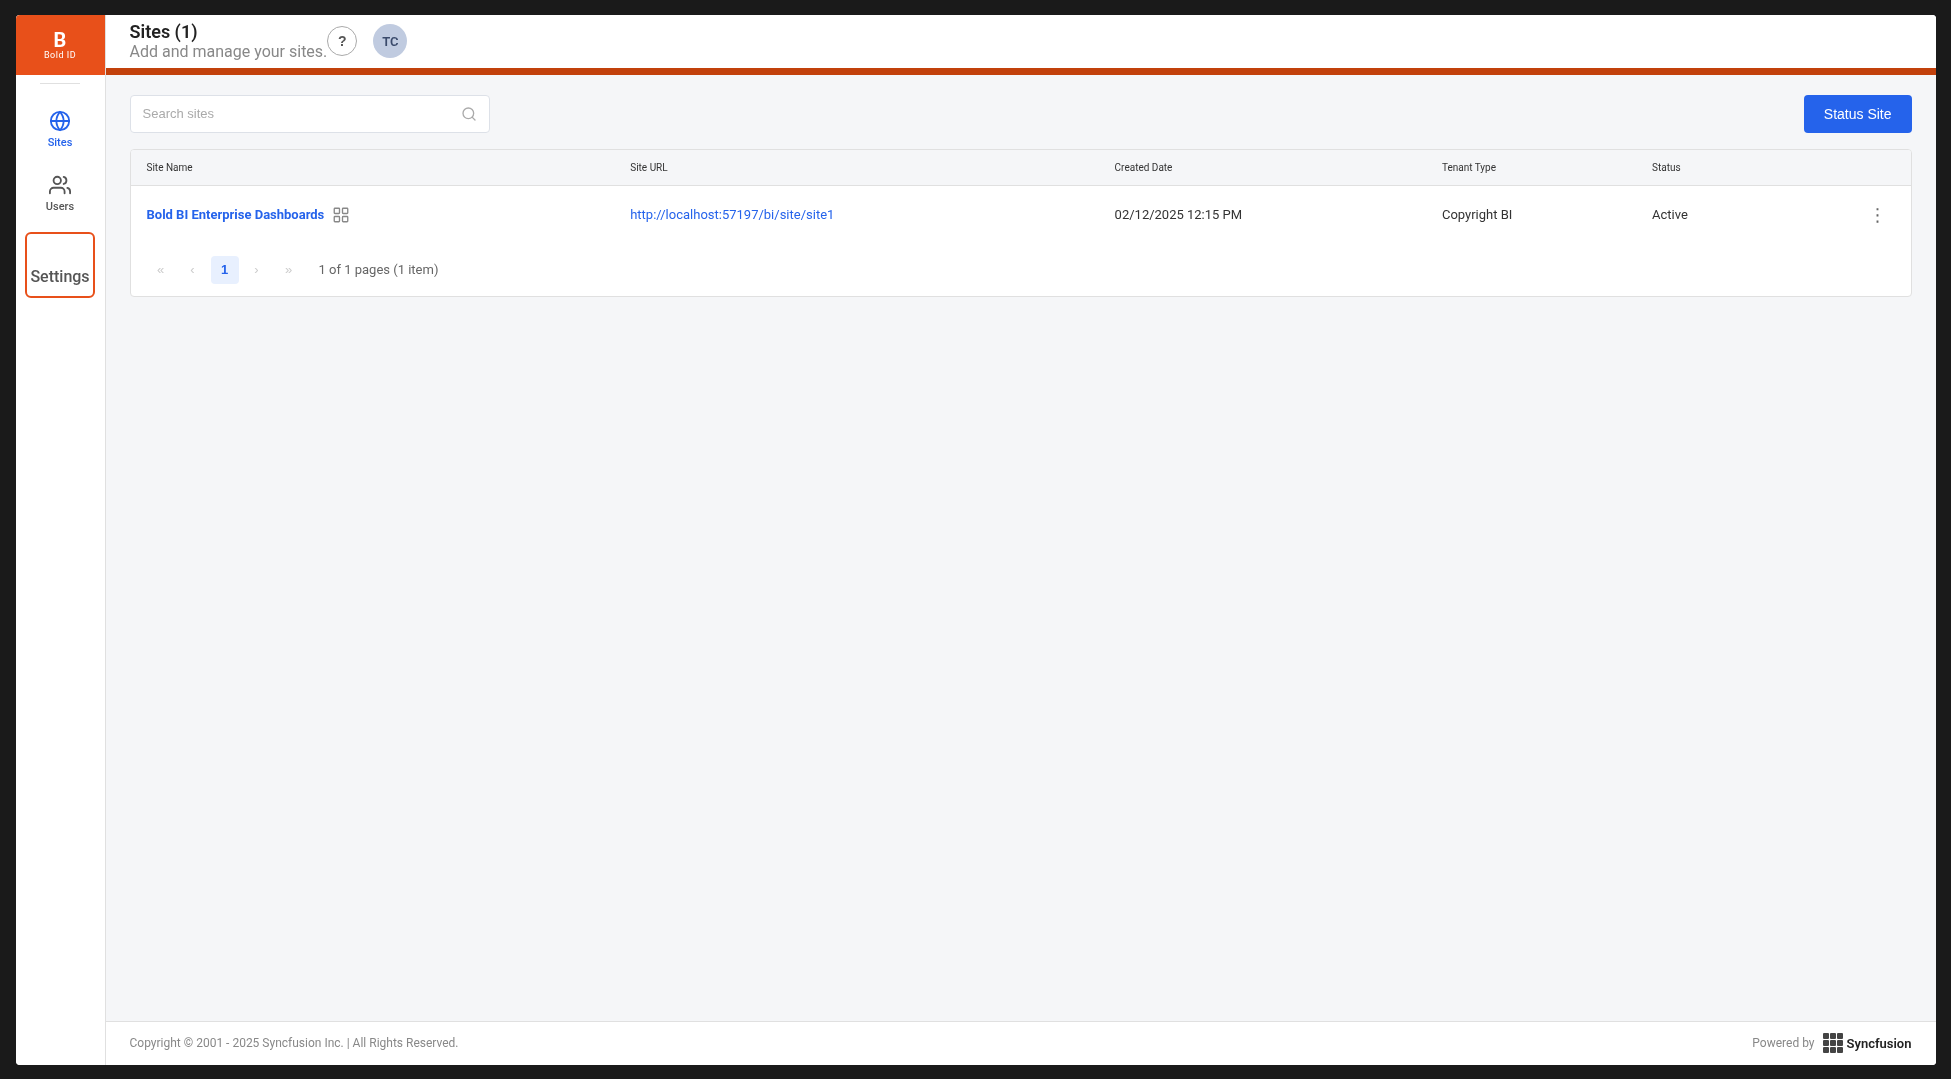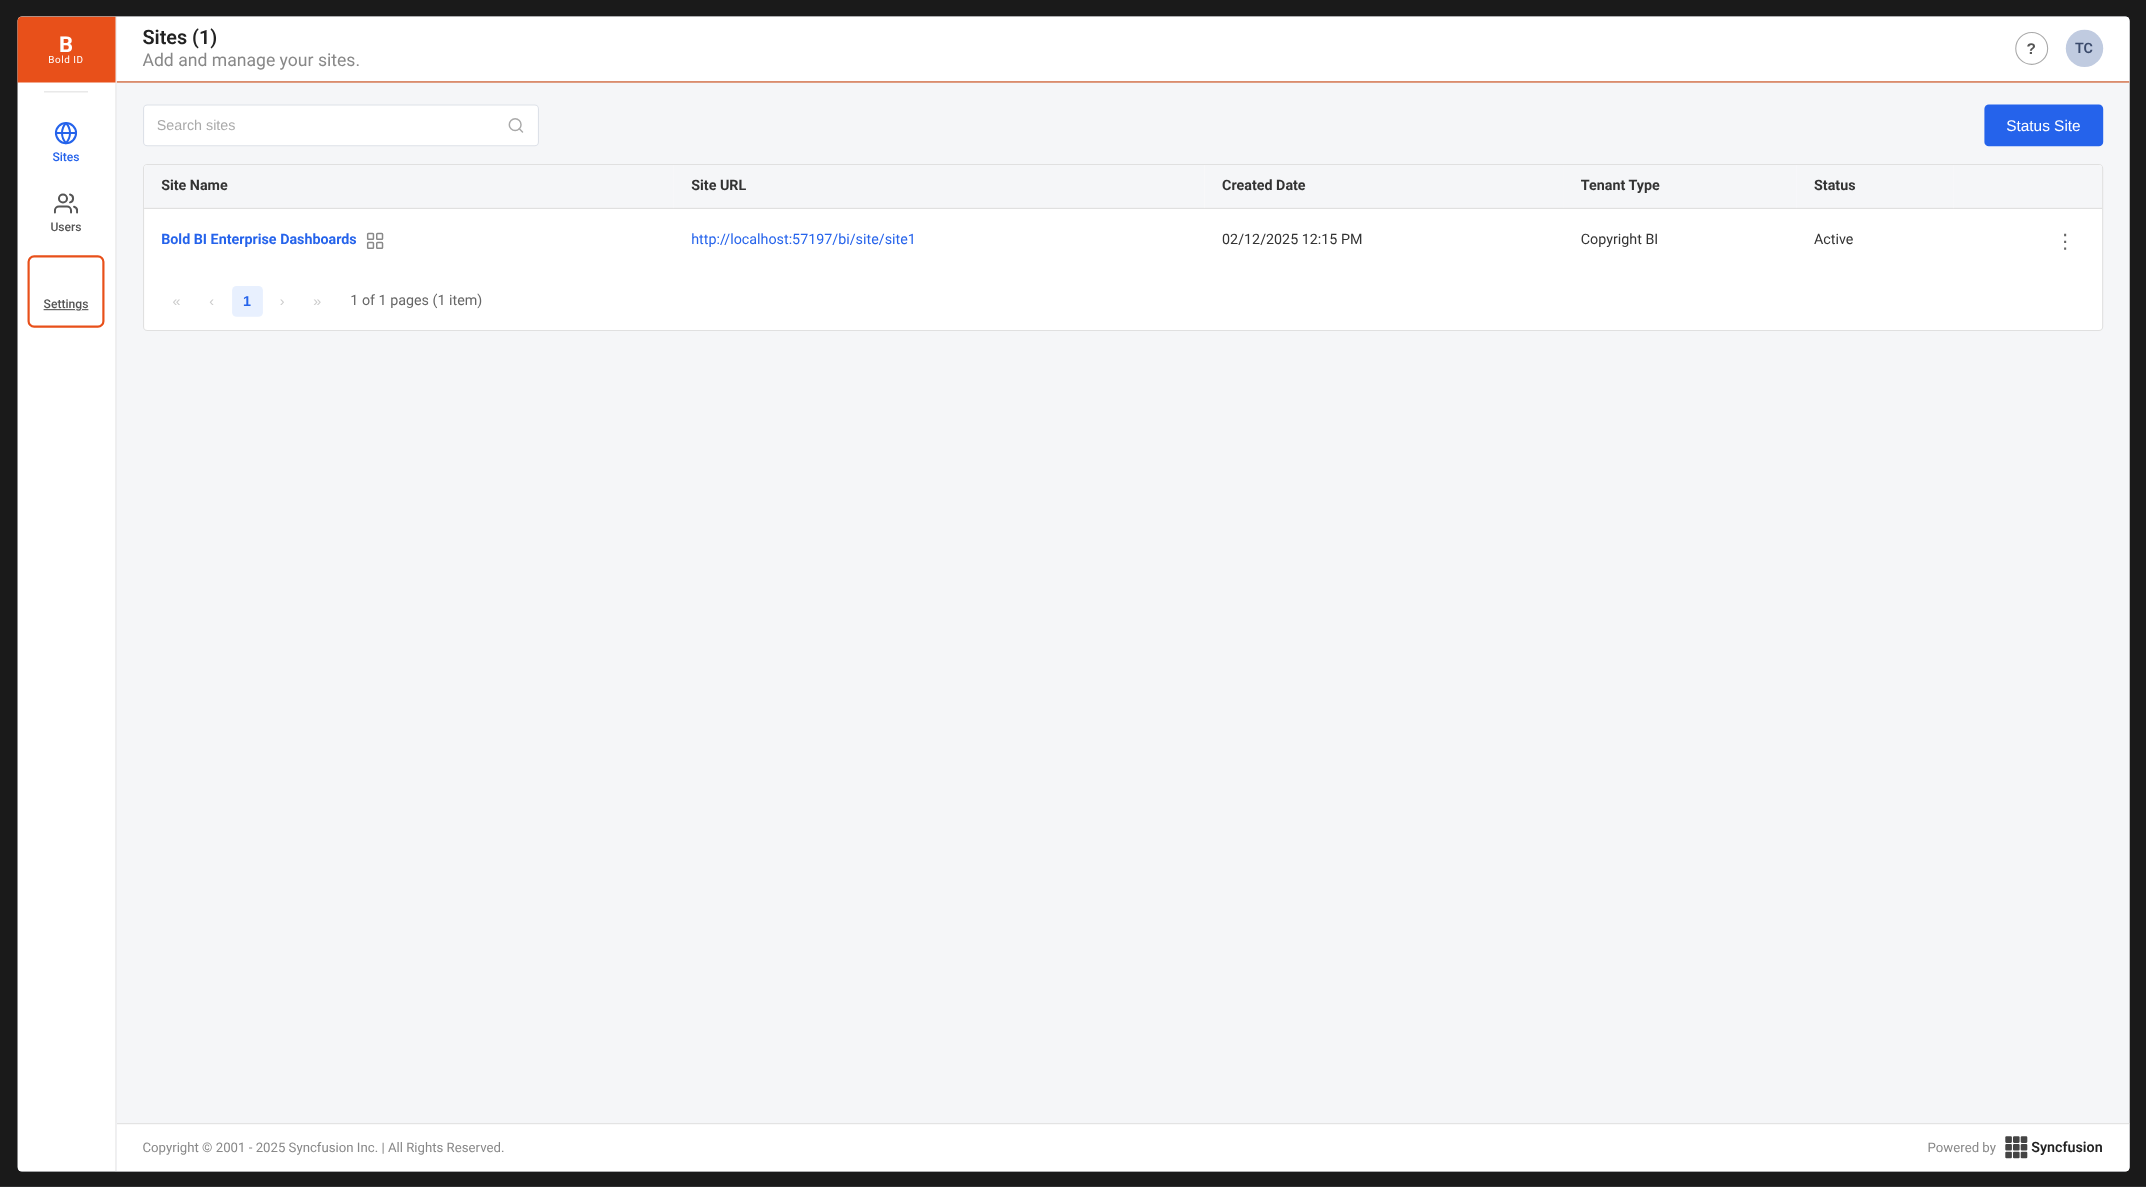--- a/index.html
+++ b/index.html
@@ -110,41 +110,39 @@
       align-items: center;
       justify-content: center;
       gap: 4px;
       cursor: pointer;
       border-radius: 6px;
       border: 2px solid #e8501a;
       color: #555;
       margin-top: 4px;
     }
     .settings-item .item-label {
-      font-size: 11px;
+      font-size: 16px;
       font-weight: 500;
-      text-decoration: underline;
     }
     
     .main-content {
       flex: 1;
       background: #f5f6f8;
       display: flex;
       flex-direction: column;
       overflow: hidden;
     }
     
     .top-bar {
       background: #fff;
       height: 60px;
       display: flex;
       align-items: center;
-      justify-content: space-between;
       padding: 0 24px;
-      border-bottom: 1px solid #c2410c;
+      border-bottom: 7px solid #c2410c;
       flex-shrink: 0;
     }
     .page-header-info {
       display: flex;
       flex-direction: column;
     }
     .page-title {
       font-size: 18px;
       font-weight: 600;
       color: #222;
@@ -244,22 +242,22 @@
       width: 100%;
       border-collapse: collapse;
     }
     .sites-table thead tr {
       background: #f5f6f8;
       border-bottom: 1px solid #e0e0e0;
     }
     .sites-table th {
       padding: 12px 16px;
       text-align: left;
-      font-size: 13px;
-      font-weight: 700;
+      font-size: 10px;
+      font-weight: 400;
       color: #333;
     }
     .sites-table td {
       padding: 14px 16px;
       font-size: 13px;
       color: #333;
       border-bottom: 1px solid #f0f0f0;
     }
     .sites-table tbody tr:last-child td {
       border-bottom: none;

